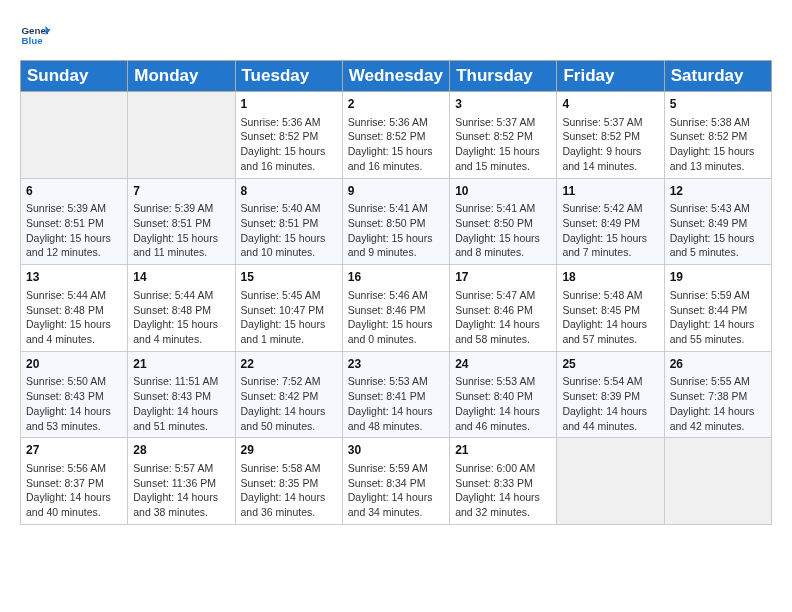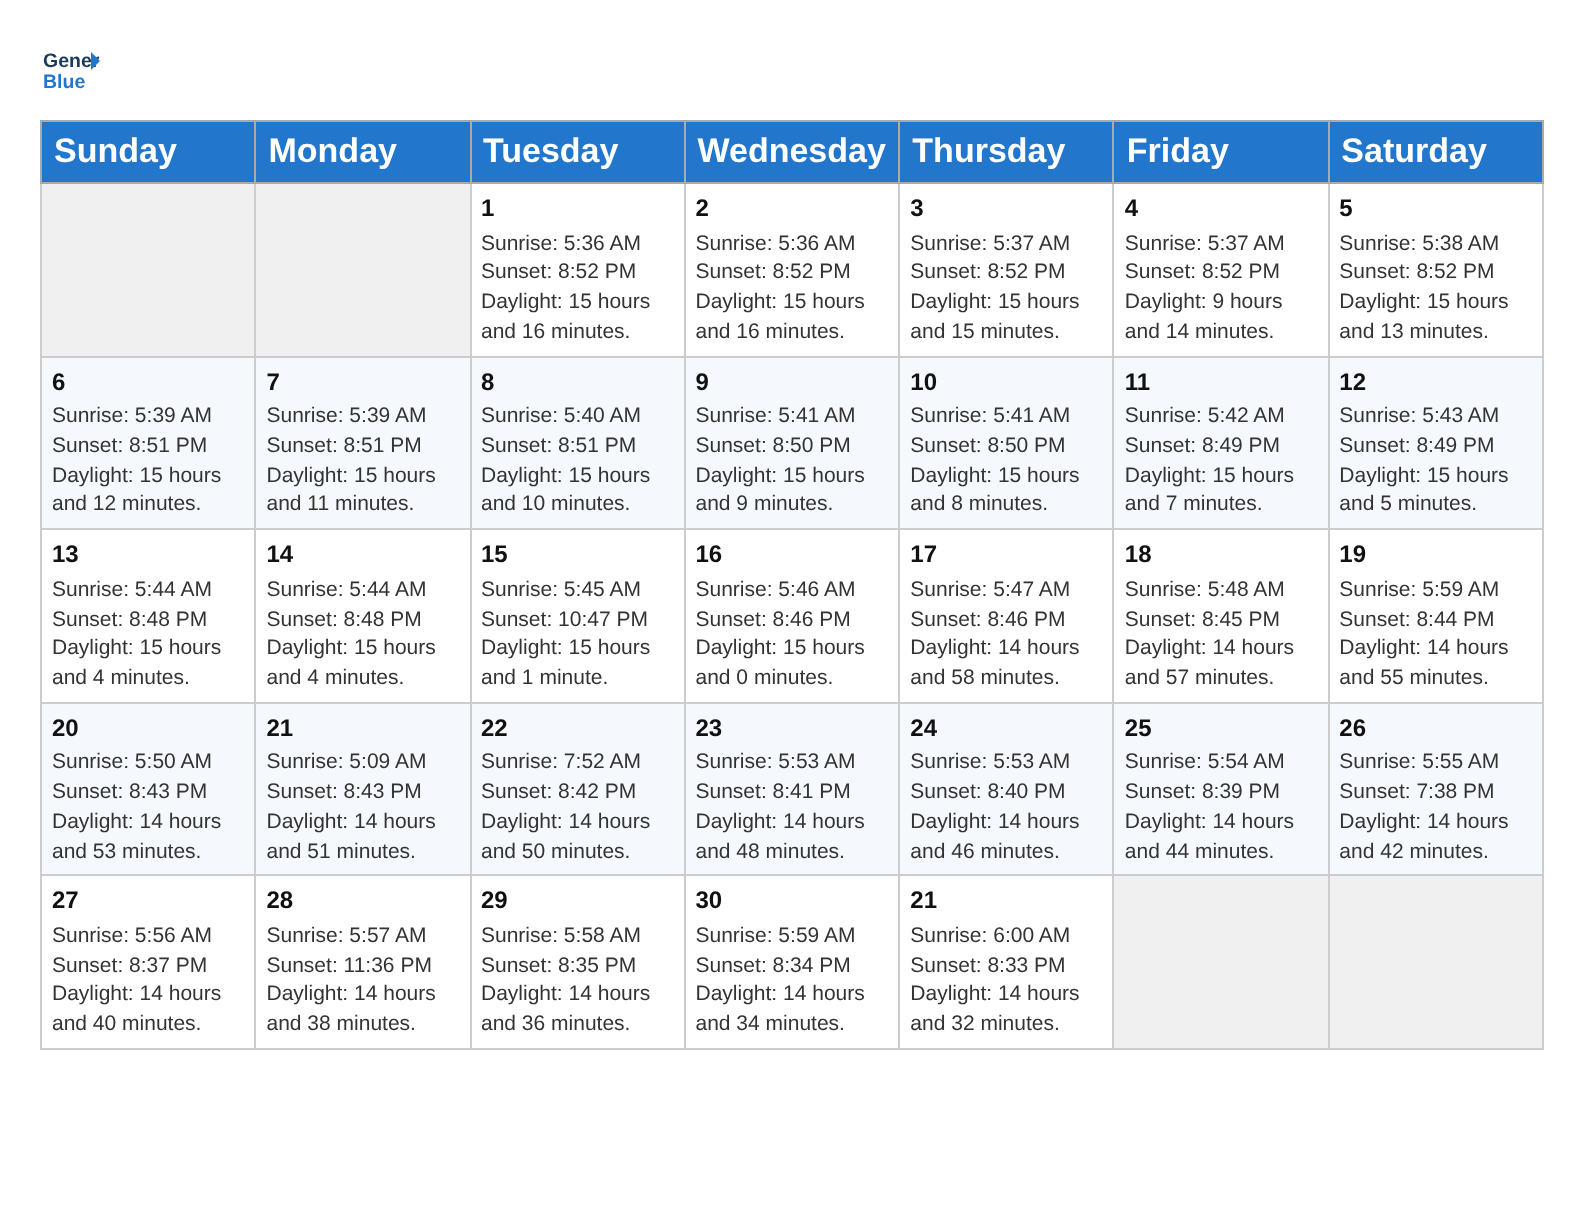--- a/index.html
+++ b/index.html
@@ -235,21 +235,21 @@
       </tr>
       <tr>
         <td>
           <div class="day-num">20</div>
           <div>Sunrise: 5:50 AM</div>
           <div>Sunset: 8:43 PM</div>
           <div>Daylight: 14 hours and 53 minutes.</div>
         </td>
         <td>
           <div class="day-num">21</div>
-          <div>Sunrise: 5:09 AM</div>
+          <div>Sunrise: 11:51 AM</div>
           <div>Sunset: 8:43 PM</div>
           <div>Daylight: 14 hours and 51 minutes.</div>
         </td>
         <td>
           <div class="day-num">22</div>
           <div>Sunrise: 7:52 AM</div>
           <div>Sunset: 8:42 PM</div>
           <div>Daylight: 14 hours and 50 minutes.</div>
         </td>
         <td>

